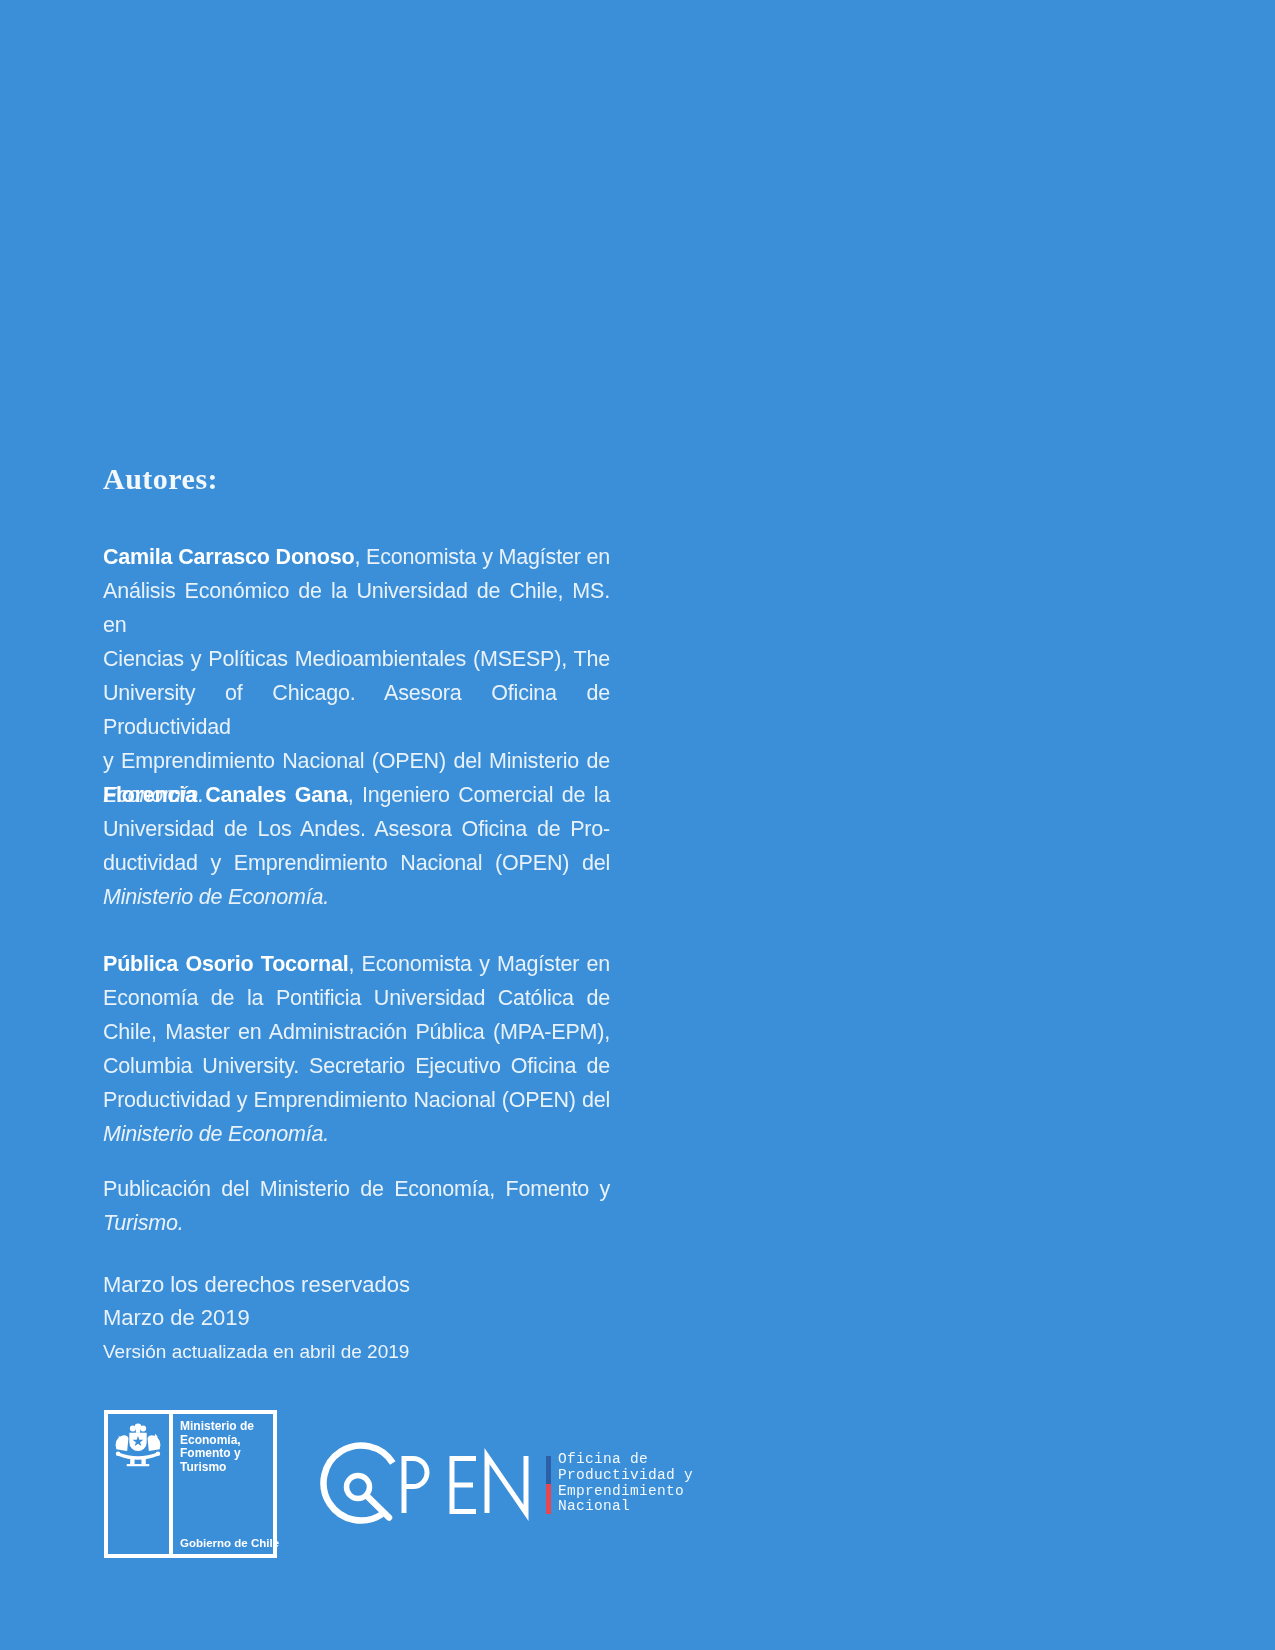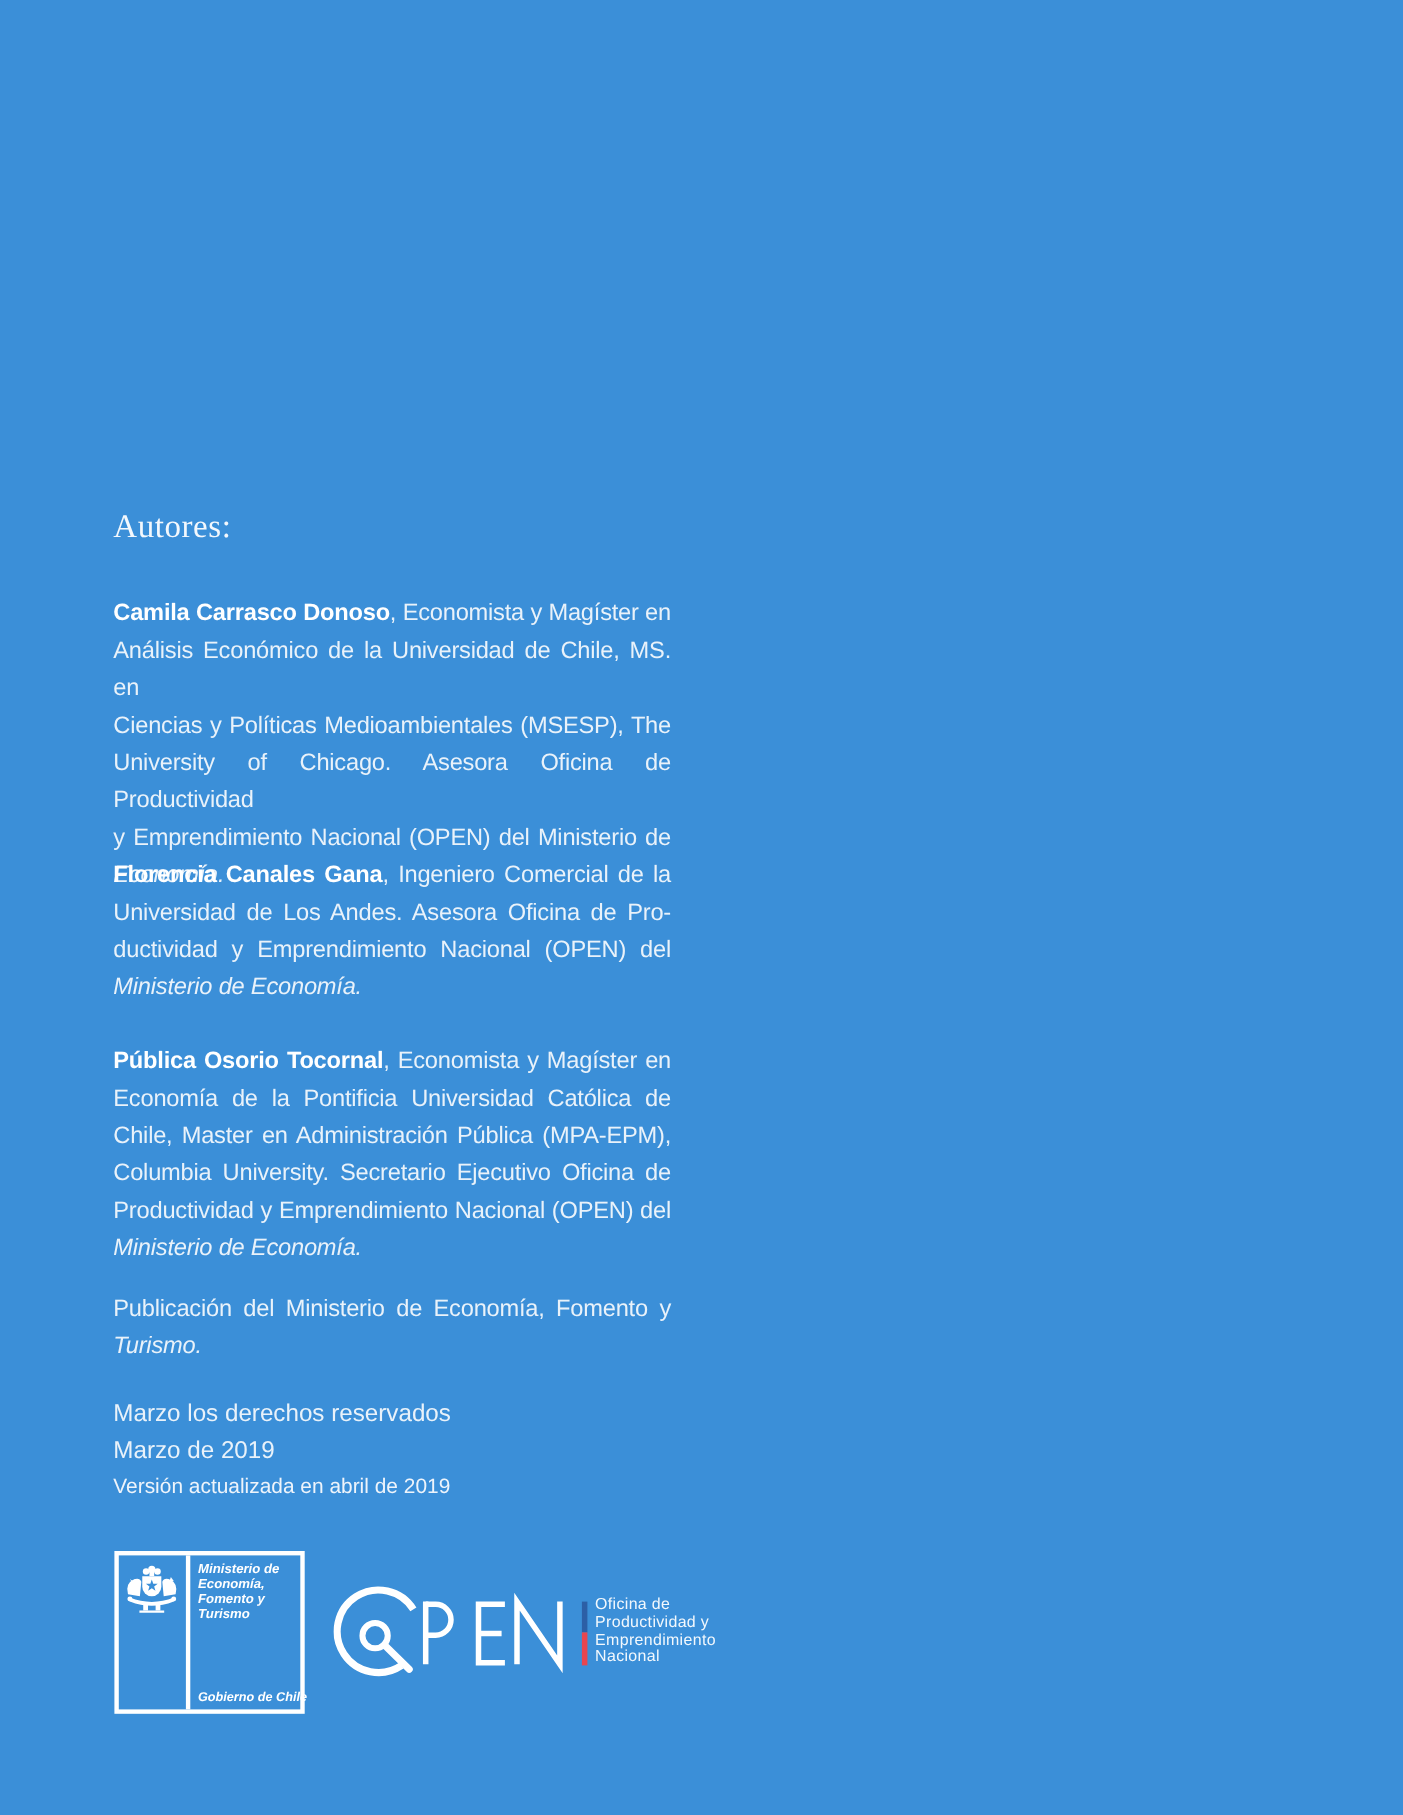--- a/index.html
+++ b/index.html
@@ -8,21 +8,21 @@
     font-family:"Liberation Sans","DejaVu Sans",sans-serif;
     background:#3b8fd8;
     position:relative;
     overflow:hidden;
   }
   .page{position:absolute;inset:0;background:#3b8fd8;}
 
   .heading{
     position:absolute;left:103px;top:462px;
     font-family:"Liberation Serif","DejaVu Serif",serif;
-    font-size:30px;font-weight:400;color:#f3f8fd;
+    font-size:30px;font-weight:700;color:#f3f8fd;
     margin:0;letter-spacing:.5px;
   }
 
   .para{
     position:absolute;left:103px;width:507px;
     font-size:21.5px;letter-spacing:-0.2px;
     line-height:34px;color:#e9f2fa;
   }
   .pline{text-align:justify;text-align-last:justify;white-space:normal;}
   .pline.last{text-align-last:left;font-style:italic;}
@@ -33,36 +33,35 @@
     font-size:22px;color:#e9f2fa;line-height:30px;
   }
   .colo-line.version{font-size:19px;color:#eef4fb;}
 
   
   .ministry-logo{
     position:absolute;left:104px;top:1410px;
     width:173px;height:148px;
     border:4px solid #ffffff;box-sizing:border-box;
     display:flex;
-    font-style:italic;
   }
   .emblem-cell{width:61px;position:relative;flex:none;}
   .emblem-cell svg{position:absolute;left:4px;top:6px;}
   .ministry-divider{width:4px;background:#ffffff;flex:none;}
   .name-cell{flex:1;position:relative;padding:6px 4px 6px 7px;}
   .ministry-name{
     font-size:12px;font-weight:700;color:#ffffff;line-height:13.5px;letter-spacing:0;
   }
   .government{
     position:absolute;left:7px;bottom:5px;
     font-size:11.5px;font-weight:700;color:#ffffff;white-space:nowrap;text-align:right;
   }
 
   
-  .open-logo{position:absolute;left:303px;top:1441px;width:420px;height:90px;}
+  .open-logo{position:absolute;left:320px;top:1441px;width:420px;height:90px;font-family:Liberation Mono, monospace;}
   .open-mark{position:absolute;left:0;top:0;}
   .open-bar{position:absolute;left:226px;top:15px;width:5px;height:58px;}
   .open-bar .bar-blue{display:block;width:5px;height:28px;}
   .open-bar .bar-red{display:block;width:5px;height:30px;}
   .open-caption{
     position:absolute;left:238px;top:11px;
     font-size:14.5px;line-height:15.8px;color:#f2f8fd;
     letter-spacing:.3px;font-weight:400;
   }
 </style>

